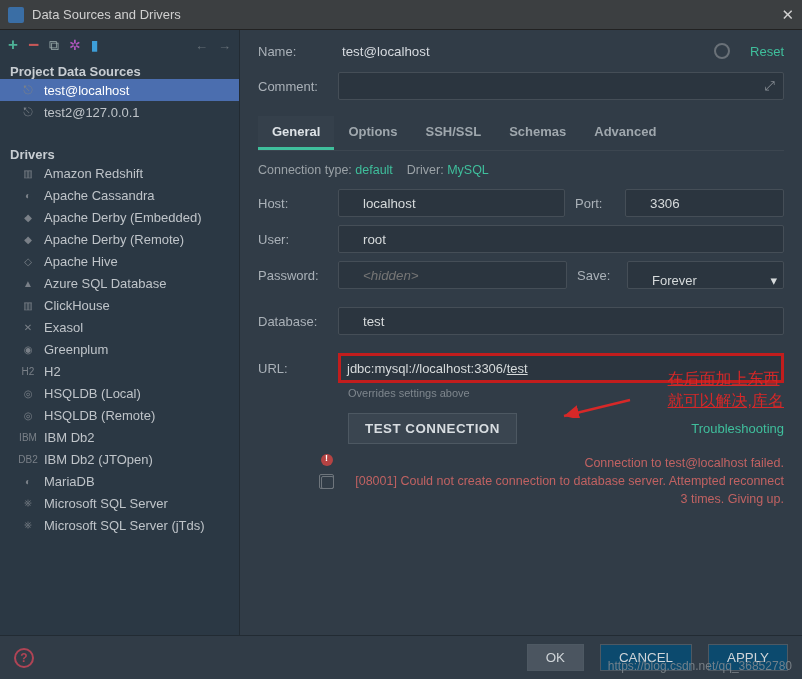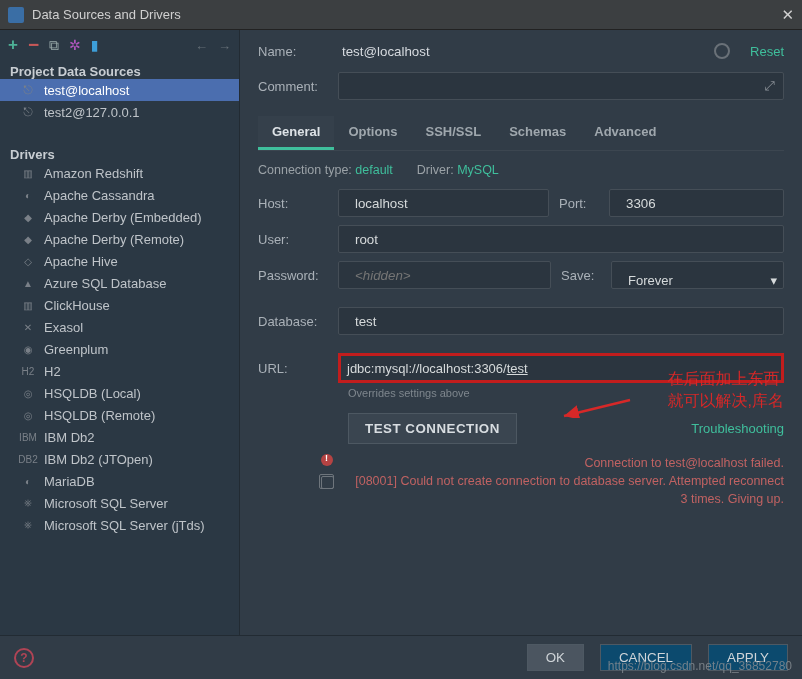--- a/index.html
+++ b/index.html
@@ -88,31 +88,31 @@
     color:#8a9097;
   }
   .tabs {
     display:flex; gap:0;
     margin:16px 18px 0 18px;
     border-bottom:1px solid #3c4650;
     font-weight:bold;
   }
   .tab { padding:8px 14px; color:#9fa7ad; cursor:pointer; }
   .tab.active { color:#dde2e6; border-bottom:3px solid #3fbf9c; background:#35404b;}
-  .conn-row { padding:12px 18px 4px 18px; display:flex; gap:24px; color:#9ba2a7; font-size:12.5px;}
+  .conn-row { padding:12px 18px 4px 18px; display:flex; gap:14px; color:#9ba2a7; font-size:12.5px;}
   .conn-row .val { color:#3fbf9c; }
   .field-row { display:flex; align-items:center; padding:8px 18px 0 18px; gap:10px;}
   .field-row .lbl { width:70px; color:#aab1b8; }
   .input {
     flex:1; height:28px;
     background:#2b353f;
     border:1px solid #454e57;
     border-radius:2px;
     color:#d6dadb;
-    padding:0 16px;
+    padding:0 24px;
     outline:none;
   }
   .input.placeholder { color:#7c848b; font-style:italic;}
   .port-lbl { width:40px; color:#aab1b8;}
   .port-box { width:70px;}
   .save-lbl { width:40px; color:#aab1b8;}
   .select { width:110px; display:flex; align-items:flex-end; justify-content:space-between; padding-right:6px;}
   .url-box {
     flex:1;
     height:30px;
@@ -142,20 +142,21 @@
   .err-copy::after{content:""; position:absolute; top:-3px; left:-3px; width:13px; height:13px; border:1px solid #6e757c; border-radius:2px;}
   .err-text { color:#c06262; font-size:12.5px; line-height:1.45; flex:1;}
   .annot {
     position:absolute;
     right:18px; top:338px;
     color:#d62828;
     font-size:16px;
     line-height:1.4;
     font-weight:500;
     text-align:left;
+    text-decoration:underline;
   }
   .arrow {
     position:absolute;
     right:170px; top:368px;
     width:70px; height:20px;
   }
   .footer {
     height:44px;
     background:#313c47;
     border-top:1px solid #222b33;

